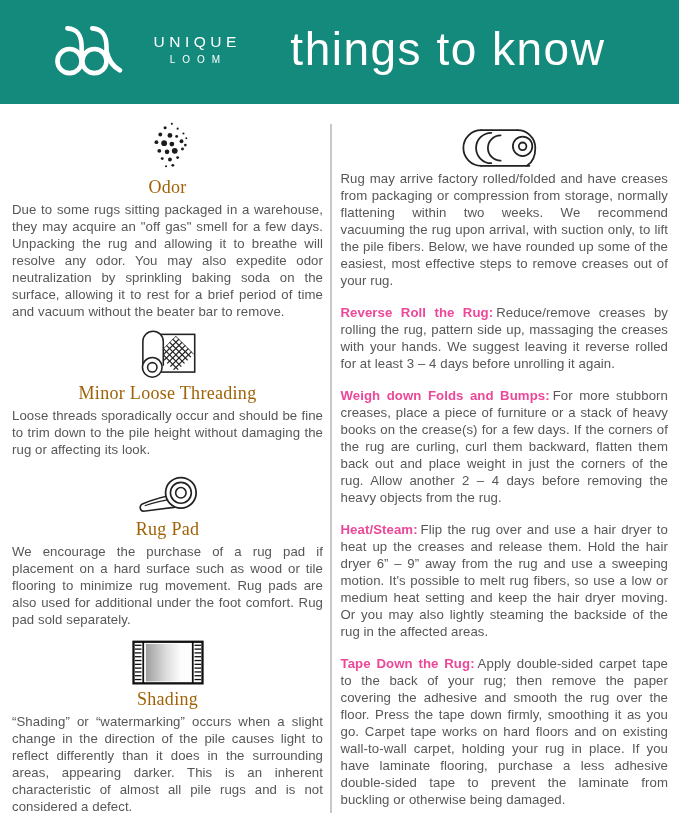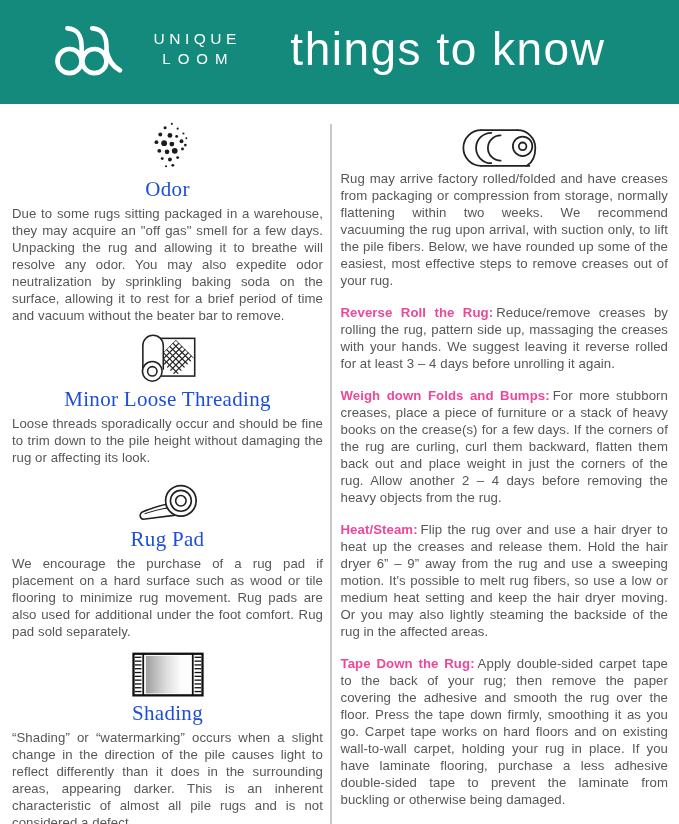--- a/index.html
+++ b/index.html
@@ -5,33 +5,33 @@
   html,body{margin:0;padding:0;background:#ffffff;}
   .page{width:679px;height:824px;overflow:hidden;background:#ffffff;
         font-family:"Liberation Sans",sans-serif;display:flex;flex-direction:column;}
 
   
   header{flex:0 0 104px;height:104px;background:#148a7d;display:flex;align-items:center;
          box-sizing:border-box;padding:0 24px 6px 50px;}
   .logo-wrap{display:flex;align-items:center;gap:13px;}
   .brand{display:flex;flex-direction:column;align-items:center;color:#fff;line-height:1.3;}
   .brand-line1{font-size:15.5px;letter-spacing:4.5px;text-indent:4.5px;}
-  .brand-line2{font-size:15px;letter-spacing:7px;text-indent:7px;}
+  .brand-line2{font-size:10px;letter-spacing:7px;text-indent:7px;}
   .title{flex:1;text-align:center;color:#ffffff;font-family:Liberation Sans, sans-serif;
          font-weight:500;font-size:46px;margin:0;letter-spacing:1.5px;}
 
   
   main{flex:1;display:flex;box-sizing:border-box;padding:14px 11px 12px 12px;}
   .col-left{flex:0 0 311px;width:311px;}
   .divider{width:1.5px;background:#c8c8c8;margin:6px 9px 2px 7px;}
   .col-right{flex:1;min-width:0;}
 
   .info-section{text-align:center;}
   .icon-box{display:flex;align-items:flex-end;justify-content:center;}
-  .sec-heading{font-family:"Liberation Serif",serif;color:#1d4ed8;font-size:21px;
+  .sec-heading{font-family:"Liberation Serif",serif;color:#a16207;font-size:18px;
                font-weight:500;margin:3px 0 3px;letter-spacing:0.3px;}
   .body-text{font-size:13.2px;line-height:17px;color:#57575a;text-align:justify;
              margin:0;letter-spacing:0.08px;}
   .tip{margin-top:15px;}
   .tip-label{color:#ec4899;font-weight:bold;margin-right:3px;}
 
   .mt4{margin-top:4px}.mt6{margin-top:6px}.mt8{margin-top:8px}
 
   svg{display:block;}
   .ln{stroke:#222;stroke-width:2.1;fill:none;stroke-linecap:round;}

